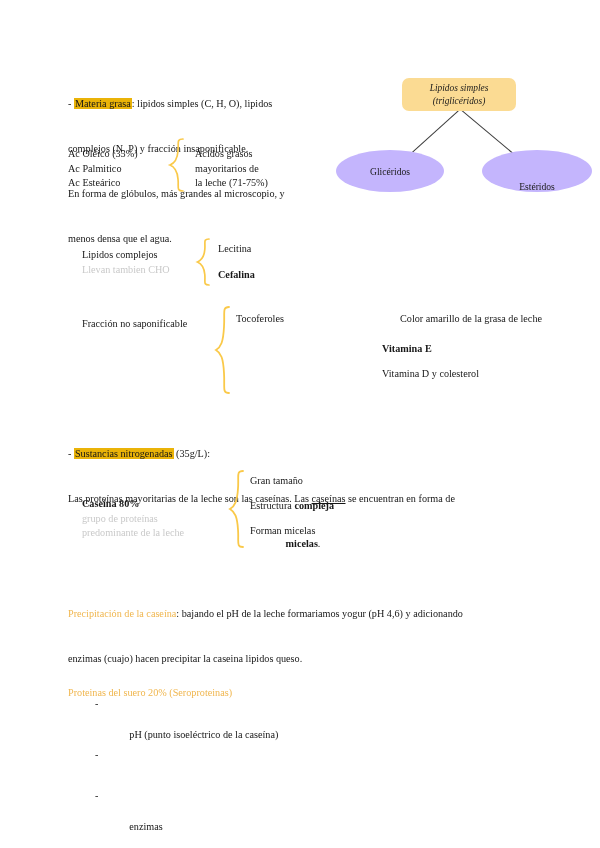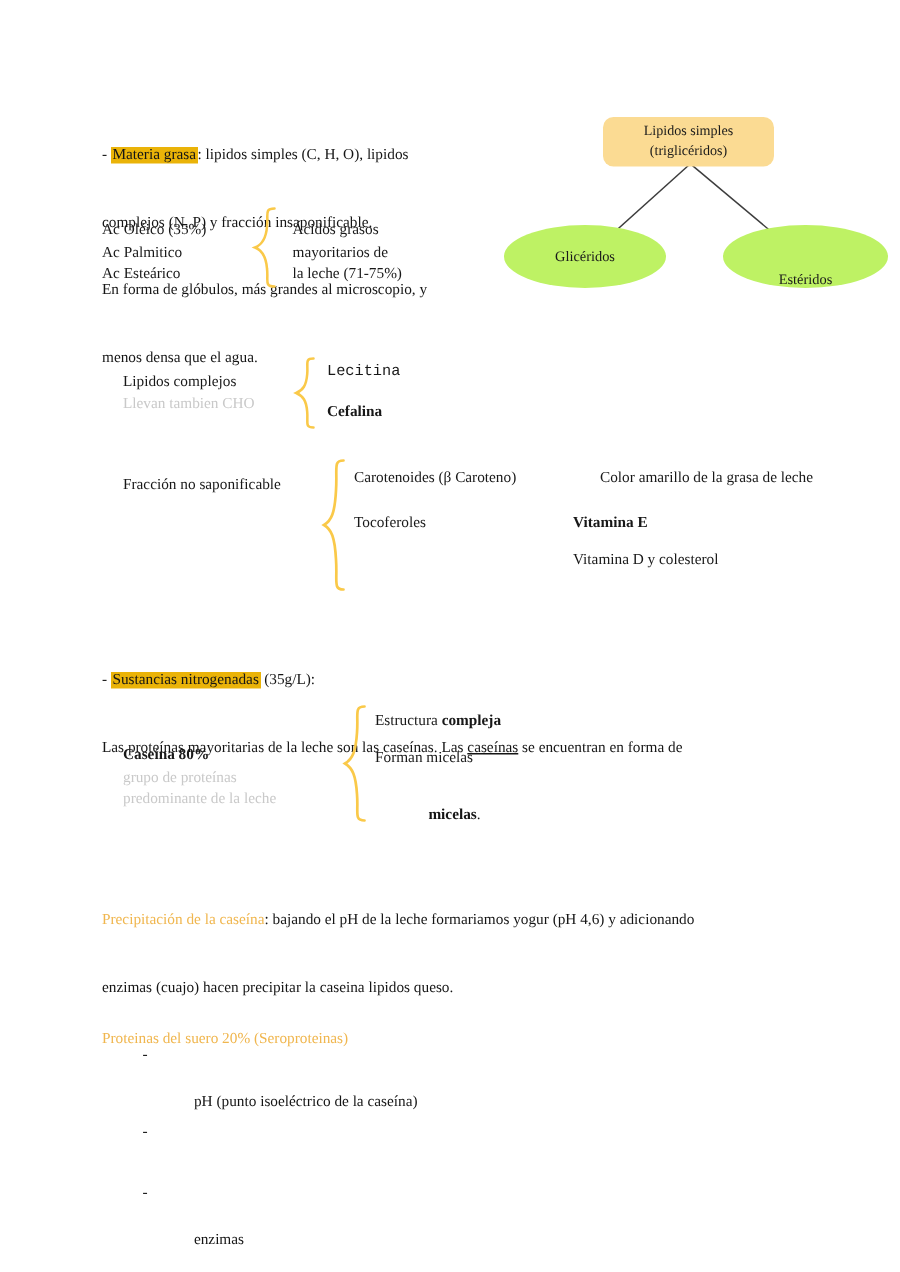--- a/index.html
+++ b/index.html
@@ -53,21 +53,21 @@
     display: flex;
     align-items: center;
     justify-content: center;
     text-align: center;
     font-size: 9.4px;
     line-height: 12.5px;
     color: #1a1a1a;
   }
   .node-ellipse {
     position: absolute;
-    background: #bef264;
+    background: #c4b5fd;
     border-radius: 50%;
     display: flex;
     align-items: center;
     justify-content: center;
     text-align: center;
     font-size: 9.6px;
     color: #1a1a1a;
   }
   .connector {
     position: absolute;
@@ -120,21 +120,21 @@
     <div class="row-item">Ácidos grasos</div>
     <div class="row-item">mayoritarios de</div>
     <div class="row-item">la leche (71-75%)</div>
   </div>
 
   <div class="abs" style="left:330px; top:62px; width:268px; height:135px;">
 
     <div class="connector" style="left:130px; top:48px; width:94px; transform:rotate(138deg);"></div>
     <div class="connector" style="left:132px; top:48px; width:112px; transform:rotate(40deg);"></div>
 
-    <div class="node-box" style="left:72px; top:16px; width:114px; height:33px;">
+    <div class="node-box" style="left:72px; top:16px; width:114px; height:33px;font-style:italic;">
       <div>
         <div>Lipidos simples</div>
         <div>(triglicéridos)</div>
       </div>
     </div>
 
     <div class="node-ellipse" style="left:6px; top:88px; width:108px; height:42px;">
       <span>Glicéridos</span>
     </div>
 
@@ -148,34 +148,33 @@
     <div class="row-label gray">Llevan tambien CHO</div>
   </div>
 
   <div class="brace" style="left:196px; top:238px;">
     <svg width="16" height="48" viewBox="0 0 16 48" fill="none">
       <path d="M13 1 C7 1 9.5 4 8.8 11.5 C8.2 19 6 22 1.5 24 C6 26 8.2 29 8.8 36.5 C9.5 44 7 47 13 47" stroke="#fac949" stroke-width="1.7" stroke-linecap="round" fill="none"></path>
     </svg>
   </div>
 
   <div class="abs" style="left:218px; top:242px; width:110px;">
-    <div class="row-item" style="margin-bottom:11px;font-family:Liberation Mono, monospace;">Lecitina</div>
+    <div class="row-item" style="margin-bottom:11px;">Lecitina</div>
     <div class="row-item bold">Cefalina</div>
   </div>
 
   <div class="abs row-label" style="left:82px; top:317px; width:140px;">Fracción no saponificable</div>
 
   <div class="brace" style="left:214px; top:306px;">
     <svg width="18" height="88" viewBox="0 0 18 88" fill="none">
       <path d="M15 1 C8 1 11 6 10 21 C9.2 36 7 41 2 44 C7 47 9.2 52 10 67 C11 82 8 87 15 87" stroke="#fac949" stroke-width="1.8" stroke-linecap="round" fill="none"></path>
     </svg>
   </div>
 
   <div class="abs" style="left:236px; top:312px; width:150px;">
-    <div class="row-item" style="height:30px;">Carotenoides (β Caroteno)</div>
     <div class="row-item" style="height:25px;">Tocoferoles</div>
   </div>
 
   <div class="abs" style="left:382px; top:312px; width:160px;">
     <div class="row-item" style="height:30px; text-align:right;">Color amarillo de la grasa de leche</div>
     <div class="row-item bold" style="height:25px;">Vitamina E</div>
     <div class="row-item">Vitamina D y colesterol</div>
   </div>
 
   <div class="abs t" style="left:68px; top:416px; width:470px;">
@@ -190,20 +189,21 @@
     <div class="row-label gray">predominante de la leche</div>
   </div>
 
   <div class="brace" style="left:228px; top:470px;">
     <svg width="18" height="78" viewBox="0 0 18 78" fill="none">
       <path d="M15 1 C8 1 11 6 10 18.5 C9.2 31 7 36 2 39 C7 42 9.2 47 10 59.5 C11 72 8 77 15 77" stroke="#fac949" stroke-width="1.8" stroke-linecap="round" fill="none"></path>
     </svg>
   </div>
 
   <div class="abs" style="left:250px; top:474px; width:160px;">
+    <div class="row-item" style="height:25px;"><span>Gran tamaño</span></div>
     <div class="row-item" style="height:25px;"><span>Estructura </span><span class="bold">compleja</span></div>
     <div class="row-item"><span>Forman micelas</span></div>
   </div>
 
   <div class="abs t" style="left:68px; top:576px; width:478px;">
     <div><span class="accent">Precipitación de la caseína</span><span>: bajando el pH de la leche formariamos yogur (pH 4,6) y adicionando</span></div>
     <div>enzimas (cuajo) hacen precipitar la caseina lipidos queso.</div>
     <div class="bullet-row">
       <span class="dash">-</span>
       <span>pH (punto isoeléctrico de la caseína)</span>

